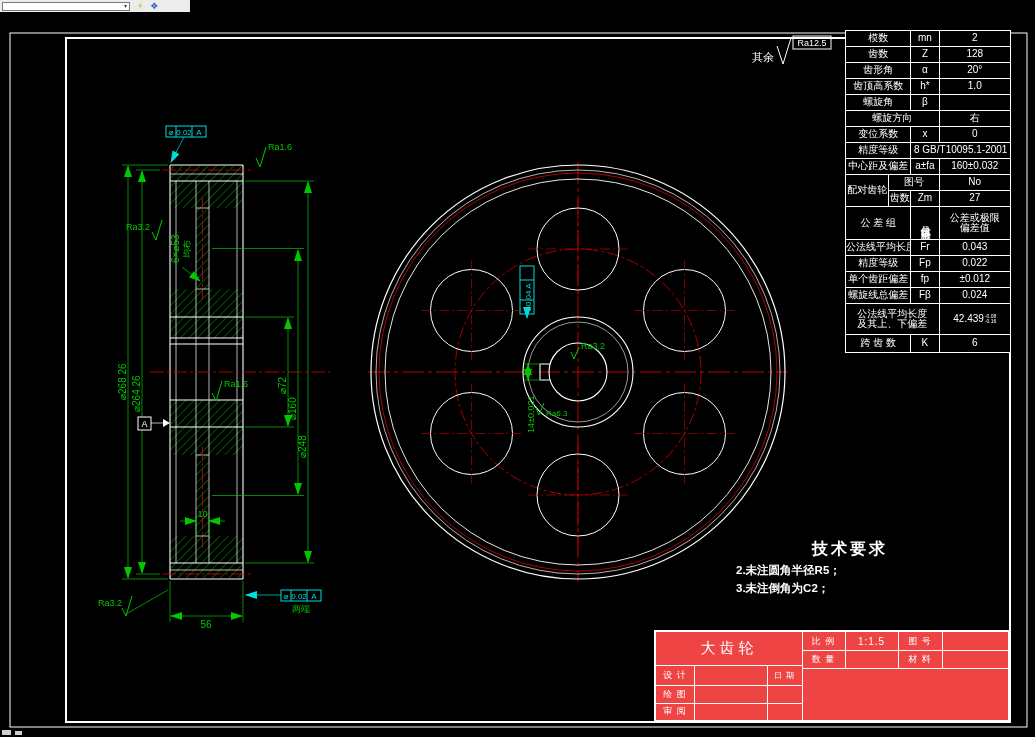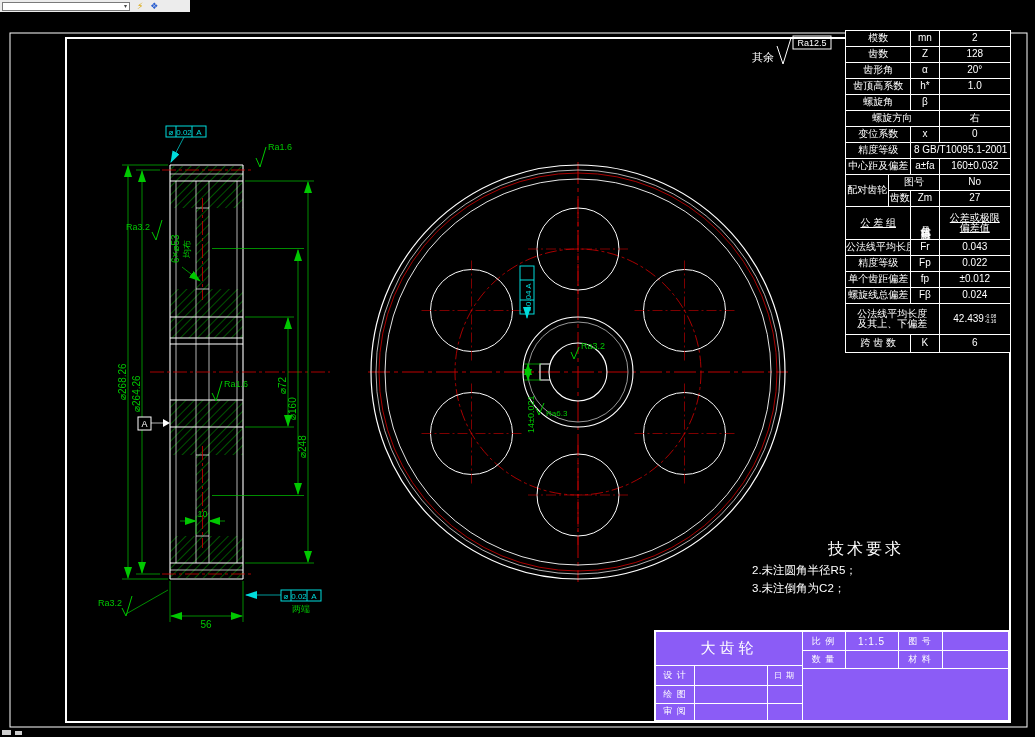--- a/index.html
+++ b/index.html
@@ -18,34 +18,34 @@
   .y{color:#d8a400}.b{color:#2b5fd0}
   .artifact{position:absolute;background:#cfcfcf;}
 
   
   .gear-table{position:absolute;left:845px;top:30px;border-collapse:collapse;table-layout:fixed;
               width:166px;color:#fff;z-index:4;background:#000;}
   .gear-table td{border:1px solid #fff;font-size:10px;text-align:center;padding:0;height:15px;
                  line-height:1.05;overflow:hidden;white-space:nowrap;}
   .cA{width:43px}.cB{width:22px}.cC{width:28px}.cD{width:71px}
   .f8{font-size:8px}.f9{font-size:9px}.f11{font-size:11px}
-  .hrow td{height:32px;text-decoration:underline;}
+  .hrow td{height:32px;}
   .nrow td{height:30px;white-space:normal;}
   .srow td{height:17px;}
   .vertcell{writing-mode:vertical-rl;font-size:6px;letter-spacing:-1px;line-height:1;}
   .devs{display:inline-flex;flex-direction:column;font-size:5px;line-height:1.1;vertical-align:middle;margin-left:1px;}
 
   
-  .techreq{position:absolute;left:752px;top:539px;width:262px;color:#fff;z-index:4;}
+  .techreq{position:absolute;left:736px;top:539px;width:262px;color:#fff;z-index:4;font-weight:bold;}
   .tr-title{font-size:16px;margin-left:76px;letter-spacing:3px;}
   .tr-line{font-size:11.5px;margin-top:3px;white-space:nowrap;}
 
   
   .tblock{position:absolute;left:654px;top:630px;width:356px;height:92px;border:2px solid #fff;
-          box-sizing:border-box;color:#fff;z-index:4;background:#8b5cf6;}
+          box-sizing:border-box;color:#fff;z-index:4;background:#ef4444;}
   .tblock .v{position:absolute;background:#fff;width:1px;}
   .tblock .h{position:absolute;background:#fff;height:1px;}
   .cell{position:absolute;display:flex;align-items:center;justify-content:center;
         letter-spacing:1px;white-space:nowrap;}
 </style>
 </head>
 <body>
 
 <div class="screen">
 

